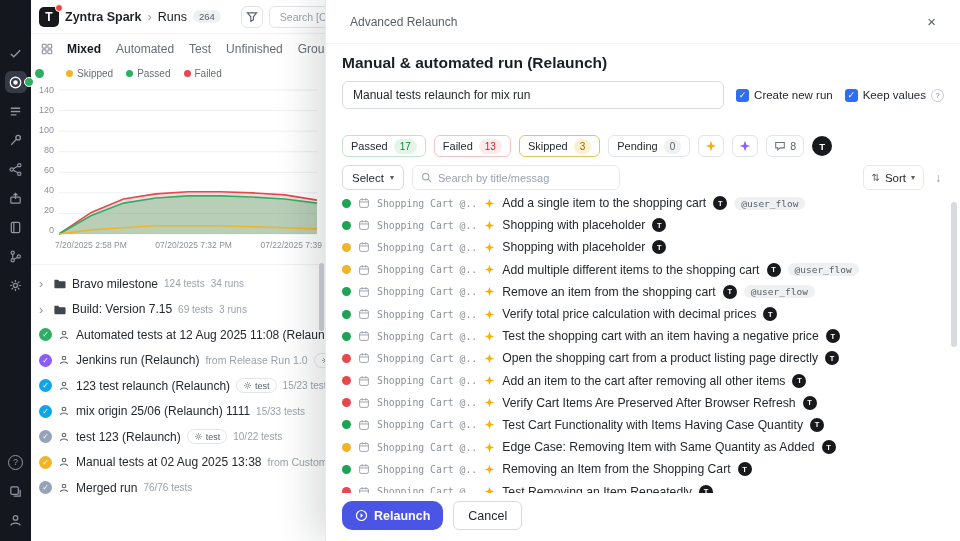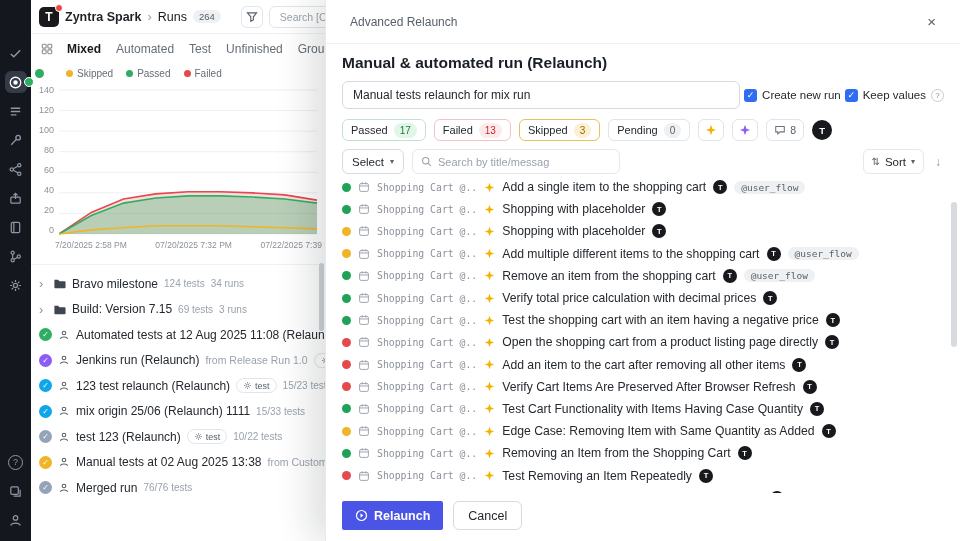--- a/index.html
+++ b/index.html
@@ -59,21 +59,21 @@
   .badge-test{display:inline-flex;align-items:center;gap:3px;border:1px solid #e1e4e8;border-radius:9px;padding:0 6px;font-size:9px;color:#57606a;height:15px}
   .run-meta{font-size:10px;color:#9aa2ad}
   .p-scroll{position:absolute;left:288px;top:263px;width:5px;height:68px;border-radius:3px;background:#ced3d9}
 
   
   .modal{position:absolute;left:325px;top:0;right:0;bottom:0;background:#fff;z-index:5;border-left:1px solid #e8eaee;box-shadow:-14px 0 34px rgba(15,20,30,.14);display:flex;flex-direction:column}
   .m-header{height:44px;flex:none;display:flex;align-items:center;justify-content:space-between;padding:0 24px;border-bottom:1px solid #f0f1f3;font-size:12px;color:#57606a}
   .m-close{font-size:15px;color:#57606a;cursor:default}
   .m-body{flex:1;padding:10px 16px 0;position:relative;overflow:hidden}
   .m-heading{font-size:15.5px;font-weight:700;color:#1a1f27;margin-bottom:9px}
-  .name-row{display:flex;align-items:center;gap:4px;margin-bottom:10px}
+  .name-row{display:flex;align-items:center;gap:12px;margin-bottom:26px}
   .name-input{flex:1;height:28px;border:1px solid #d7dbe0;border-radius:6px;padding:0 10px;font-size:12px;color:#24292f;font-family:"Liberation Sans",sans-serif;outline:none;min-width:0}
   .cb-group{display:flex;align-items:center;gap:5px;font-size:11.5px;color:#24292f;white-space:nowrap}
   .cb{width:13px;height:13px;background:#2f6ef2;border-radius:3px;color:#fff;font-size:9px;display:flex;align-items:center;justify-content:center;flex:none}
   .help{width:13px;height:13px;border-radius:50%;border:1px solid #c6ccd2;color:#8b919a;font-size:8px;display:flex;align-items:center;justify-content:center}
 
   .chips-row{display:flex;align-items:center;gap:8px;margin-bottom:8px}
   .chips{display:flex;gap:8px}
   .chip{display:inline-flex;align-items:center;gap:6px;height:22px;border:1px solid #e1e4e8;border-radius:6px;padding:0 8px;font-size:11px;color:#24292f;background:#fff}
   .chip .cnt{border-radius:8px;padding:0 6px;font-size:10px;height:15px;display:flex;align-items:center;background:#eef0f2;color:#57606a}
   .chip.green{border-color:#bfe3cd}.chip.green .cnt{background:#e2f5e9;color:#1a7f37}
@@ -98,21 +98,21 @@
   .t-dot.passed{background:#1ea255}.t-dot.skipped{background:#f0b429}.t-dot.failed{background:#e5484d}
   .t-case{display:flex;flex:none;color:#9aa2ad}
   .t-suite{font-family:"DejaVu Sans Mono",monospace;font-size:9.8px;color:#8b919a;flex:none}
   .t-spark{display:flex;flex:none}
   .t-title{font-size:12.2px;color:#24292f}
   .t-avatar{width:14px;height:14px;border-radius:50%;background:#17191c;color:#fff;font-size:7.5px;font-weight:700;display:flex;align-items:center;justify-content:center;flex:none}
   .t-tag{background:#eef0f2;border-radius:8px;padding:1px 7px;font-size:9.5px;color:#57606a;font-family:"DejaVu Sans Mono",monospace}
   .m-scroll{position:absolute;right:3px;top:158px;width:6px;height:145px;border-radius:3px;background:#d7dade}
 
   .m-footer{flex:none;display:flex;gap:10px;align-items:center;padding:8px 16px 11px;background:#fff}
-  .btn-primary{display:inline-flex;align-items:center;gap:6px;background:#4a55e5;color:#fff;border:none;border-radius:2px;height:29px;padding:0 13px;font-size:12.5px;font-weight:600;font-family:"Liberation Sans",sans-serif}
+  .btn-primary{display:inline-flex;align-items:center;gap:6px;background:#4a55e5;color:#fff;border:none;border-radius:10px;height:29px;padding:0 13px;font-size:12.5px;font-weight:600;font-family:"Liberation Sans",sans-serif}
   .btn-secondary{height:29px;padding:0 14px;border:1px solid #d7dbe0;border-radius:6px;background:#fff;font-size:12.5px;color:#24292f;font-family:"Liberation Sans",sans-serif}
 </style>
 </head>
 <body>
 
 <div class="screen">
 
   <aside class="rail">
     <div class="rail-icon">
       <svg width="15" height="15" viewBox="0 0 16 16" fill="none" stroke="currentColor" stroke-width="1.5">

